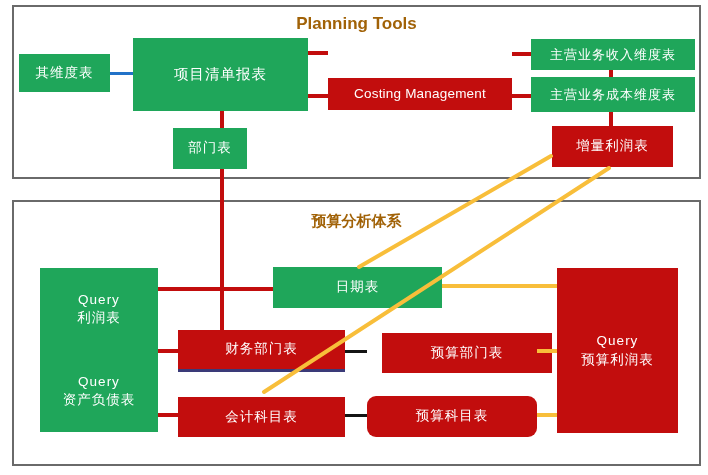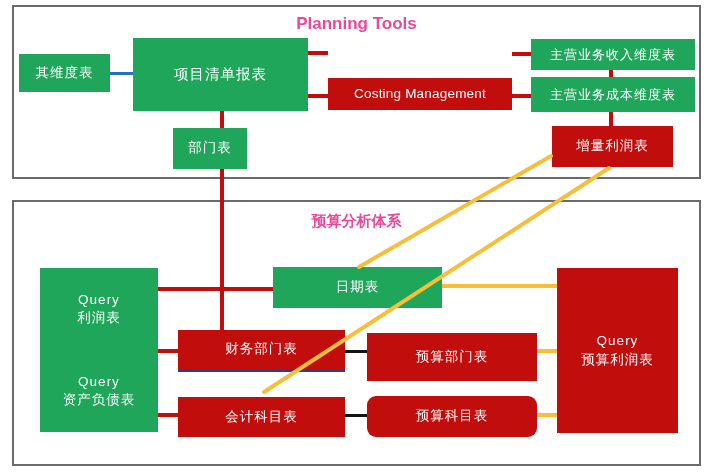--- a/index.html
+++ b/index.html
@@ -3,21 +3,21 @@
 <meta charset="utf-8">
 <style>
   html,body{margin:0;padding:0;background:#fff;}
   #canvas{
     position:relative;width:708px;height:475px;background:#ffffff;
     font-family:"Liberation Sans","DejaVu Sans",sans-serif;overflow:hidden;
   }
   .section{position:absolute;border:2px solid #6a6a6a;background:#fff;box-sizing:border-box;}
   #section-planning{left:12px;top:5px;width:689px;height:174px;}
   #section-budget{left:12px;top:200px;width:689px;height:266px;}
-  .section-title{width:100%;text-align:center;font-weight:bold;color:#ec4899;}
+  .section-title{width:100%;text-align:center;font-weight:bold;color:#a16207;}
   #section-planning .section-title{margin-top:7px;font-size:17px;}
   #section-budget .section-title{margin-top:10px;font-size:15px;}
   .node{
     position:absolute;display:flex;align-items:center;justify-content:center;
     color:#ffffff;text-align:center;font-size:13.5px;letter-spacing:1px;
     box-sizing:border-box;white-space:pre-line;line-height:1.35;
   }
   .green{background:var(--green);}
   .red{background:var(--red);}
   
@@ -27,21 +27,21 @@
   #n-costing{left:328px;top:78px;width:184px;height:32px;letter-spacing:0.2px;}
   #n-mainrev{left:531px;top:39px;width:164px;height:31px;font-size:13px;}
   #n-maincost{left:531px;top:77px;width:164px;height:35px;font-size:13px;}
   #n-dept{left:173px;top:128px;width:74px;height:41px;}
   #n-incr{left:552px;top:126px;width:121px;height:41px;}
   #n-querytall{left:40px;top:268px;width:118px;height:164px;flex-direction:column;}
   #n-querytall .half{flex:1;display:flex;align-items:center;justify-content:center;width:100%;}
   #n-date{left:273px;top:267px;width:169px;height:41px;}
   #n-findept{left:178px;top:330px;width:167px;height:42px;border-bottom:3px solid var(--navy);}
   #n-acct{left:178px;top:397px;width:167px;height:40px;}
-  #n-bdept{left:367px;top:333px;width:170px;height:48px;}
+  #n-bdept{left:382px;top:333px;width:170px;height:40px;}
   #n-bsubj{left:367px;top:396px;width:170px;height:41px;border-radius:9px;}
   #n-qbp{left:557px;top:268px;width:121px;height:165px;}
   
   .edge{position:absolute;}
   .edge.red{background:var(--red);}
   .edge.blue{background:var(--blue);}
   .edge.black{background:var(--black);}
   .edge.gold{background:var(--gold);}
   #e-blue{left:110px;top:72px;width:23px;height:3px;}
   #e-pl-rev{left:308px;top:51px;width:20px;height:4px;}

